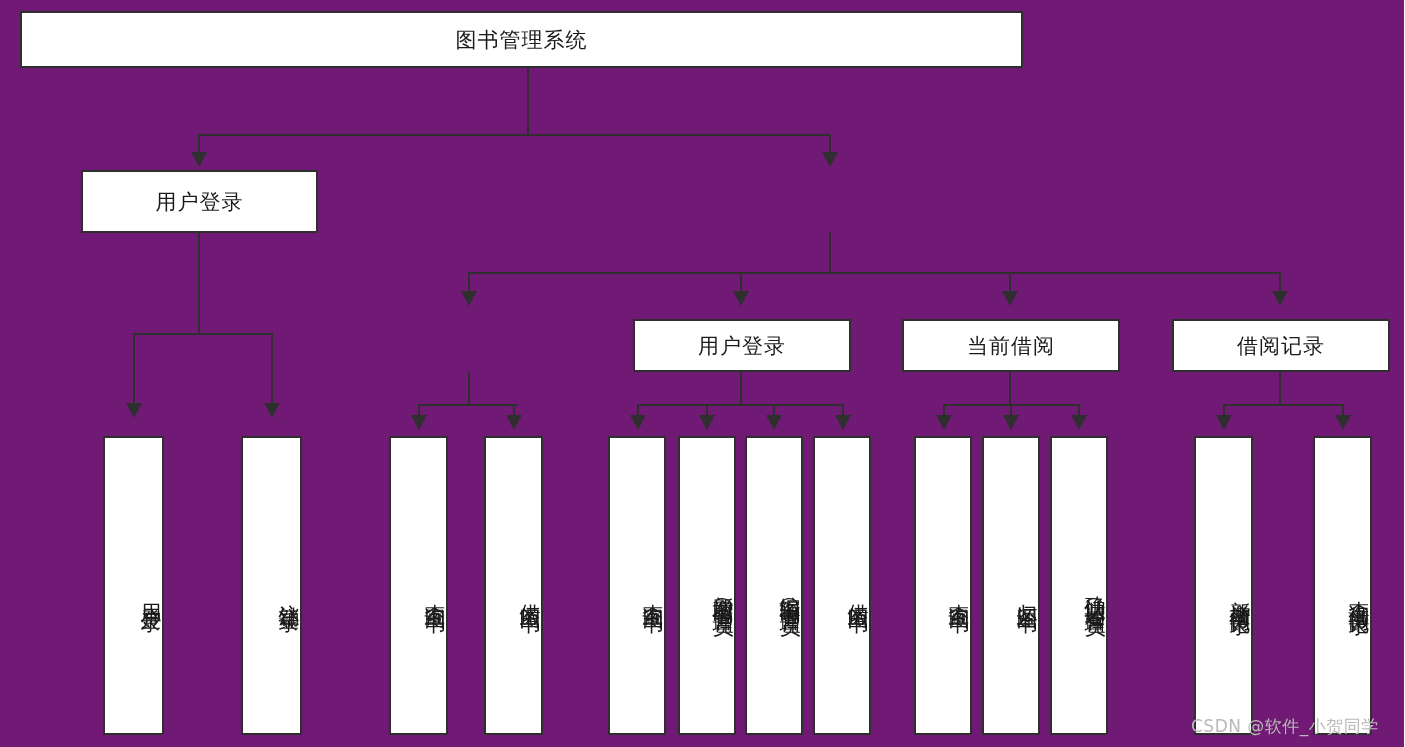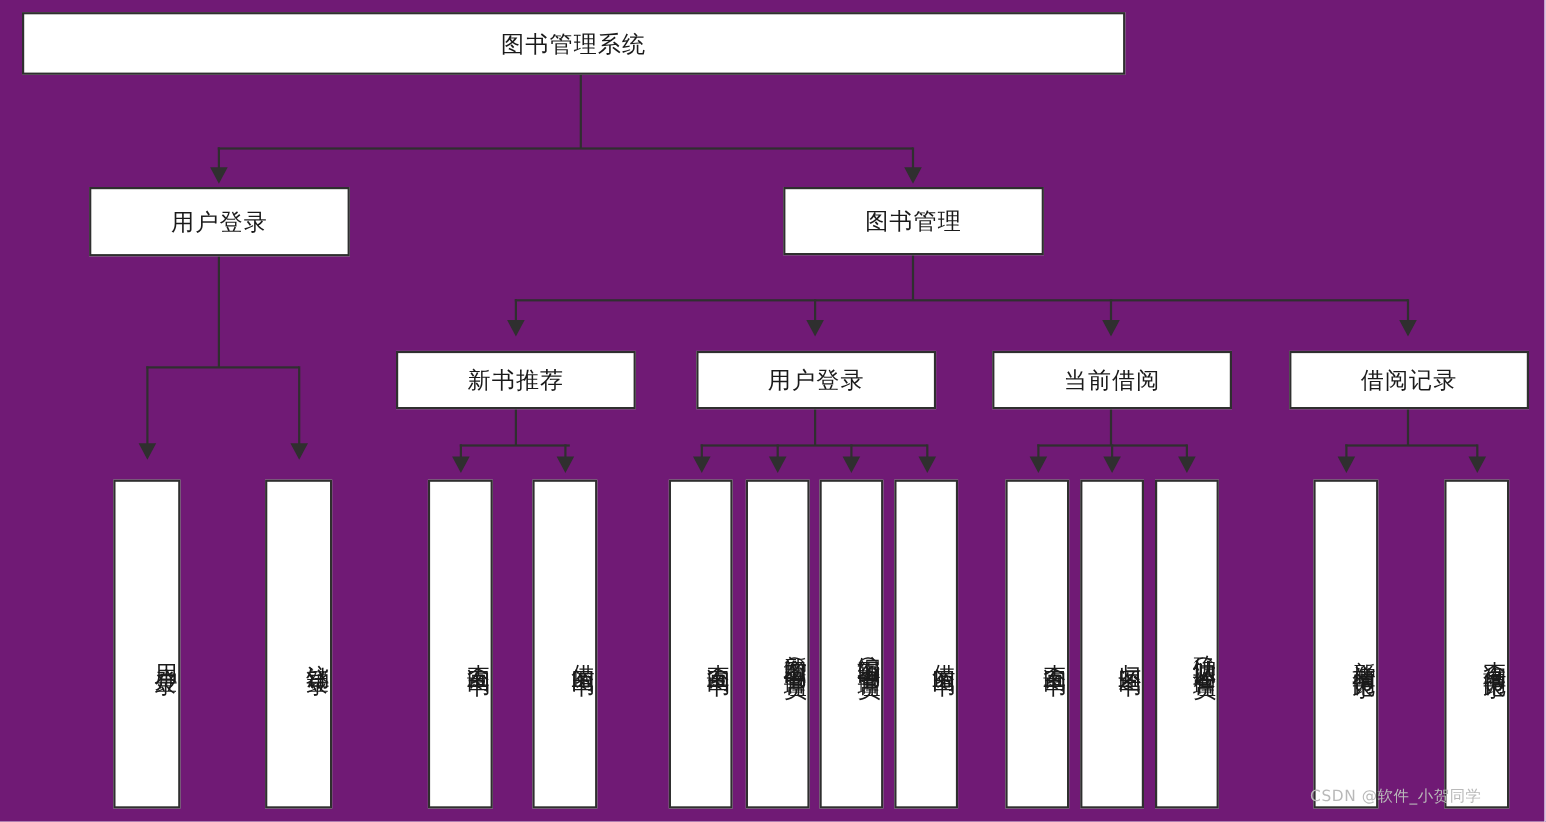--- a/index.html
+++ b/index.html
@@ -42,21 +42,21 @@
     position:absolute;
     width:0;height:0;
     border-left:8px solid transparent;
     border-right:8px solid transparent;
     border-top:15px solid #2f2f2f;
     z-index:2;
   }
 
   .watermark{
     position:absolute;
-    font-size:14px;
+    font-size:17px;
     color:#b9b9b9;
     white-space:nowrap;
     z-index:9;
     letter-spacing:0.5px;
   }
 </style>
 </head>
 <body>
 
 <div id="canvas">
@@ -70,23 +70,20 @@
   <div class="ln h" style="left:198px;top:134px;width:632px;"></div>
 
   <div class="ln v" style="left:198px;top:134px;height:22px;"></div>
   <div class="arrow" style="left:191px;top:152px;"></div>
 
   <div class="ln v" style="left:829px;top:134px;height:22px;"></div>
   <div class="arrow" style="left:822px;top:152px;"></div>
 
   <div class="node h" style="left:81px;top:170px;width:237px;height:63px;">
     <span>用户登录</span>
-  </div>
-  <div class="node h" style="left:712px;top:170px;width:237px;height:62px;">
-    <span>图书管理</span>
   </div>
 
   <div class="ln v" style="left:198px;top:233px;height:101px;"></div>
   <div class="ln h" style="left:133px;top:333px;width:139px;"></div>
   <div class="ln v" style="left:133px;top:333px;height:73px;"></div>
   <div class="arrow" style="left:126px;top:403px;"></div>
   <div class="ln v" style="left:271px;top:333px;height:73px;"></div>
   <div class="arrow" style="left:264px;top:403px;"></div>
 
   <div class="node v" style="left:103px;top:436px;width:61px;height:299px;">
@@ -104,23 +101,20 @@
 
   <div class="ln v" style="left:740px;top:272px;height:22px;"></div>
   <div class="arrow" style="left:733px;top:291px;"></div>
 
   <div class="ln v" style="left:1009px;top:272px;height:22px;"></div>
   <div class="arrow" style="left:1002px;top:291px;"></div>
 
   <div class="ln v" style="left:1279px;top:272px;height:22px;"></div>
   <div class="arrow" style="left:1272px;top:291px;"></div>
 
-  <div class="node h" style="left:360px;top:319px;width:218px;height:53px;">
-    <span>新书推荐</span>
-  </div>
   <div class="node h" style="left:633px;top:319px;width:218px;height:53px;">
     <span>用户登录</span>
   </div>
   <div class="node h" style="left:1172px;top:319px;width:218px;height:53px;">
     <span>借阅记录</span>
   </div>
   <div class="node h" style="left:902px;top:319px;width:218px;height:53px;">
     <span>当前借阅</span>
   </div>
 

